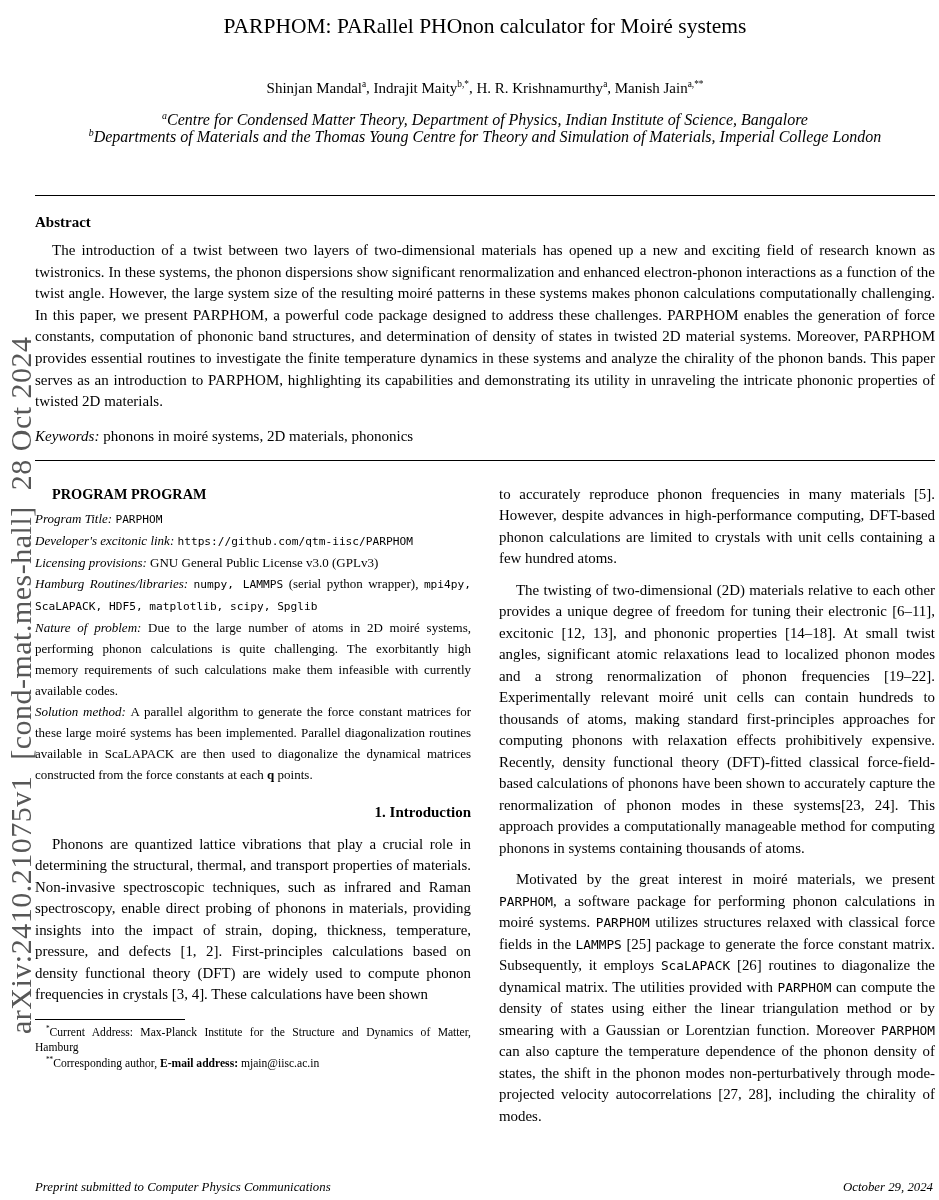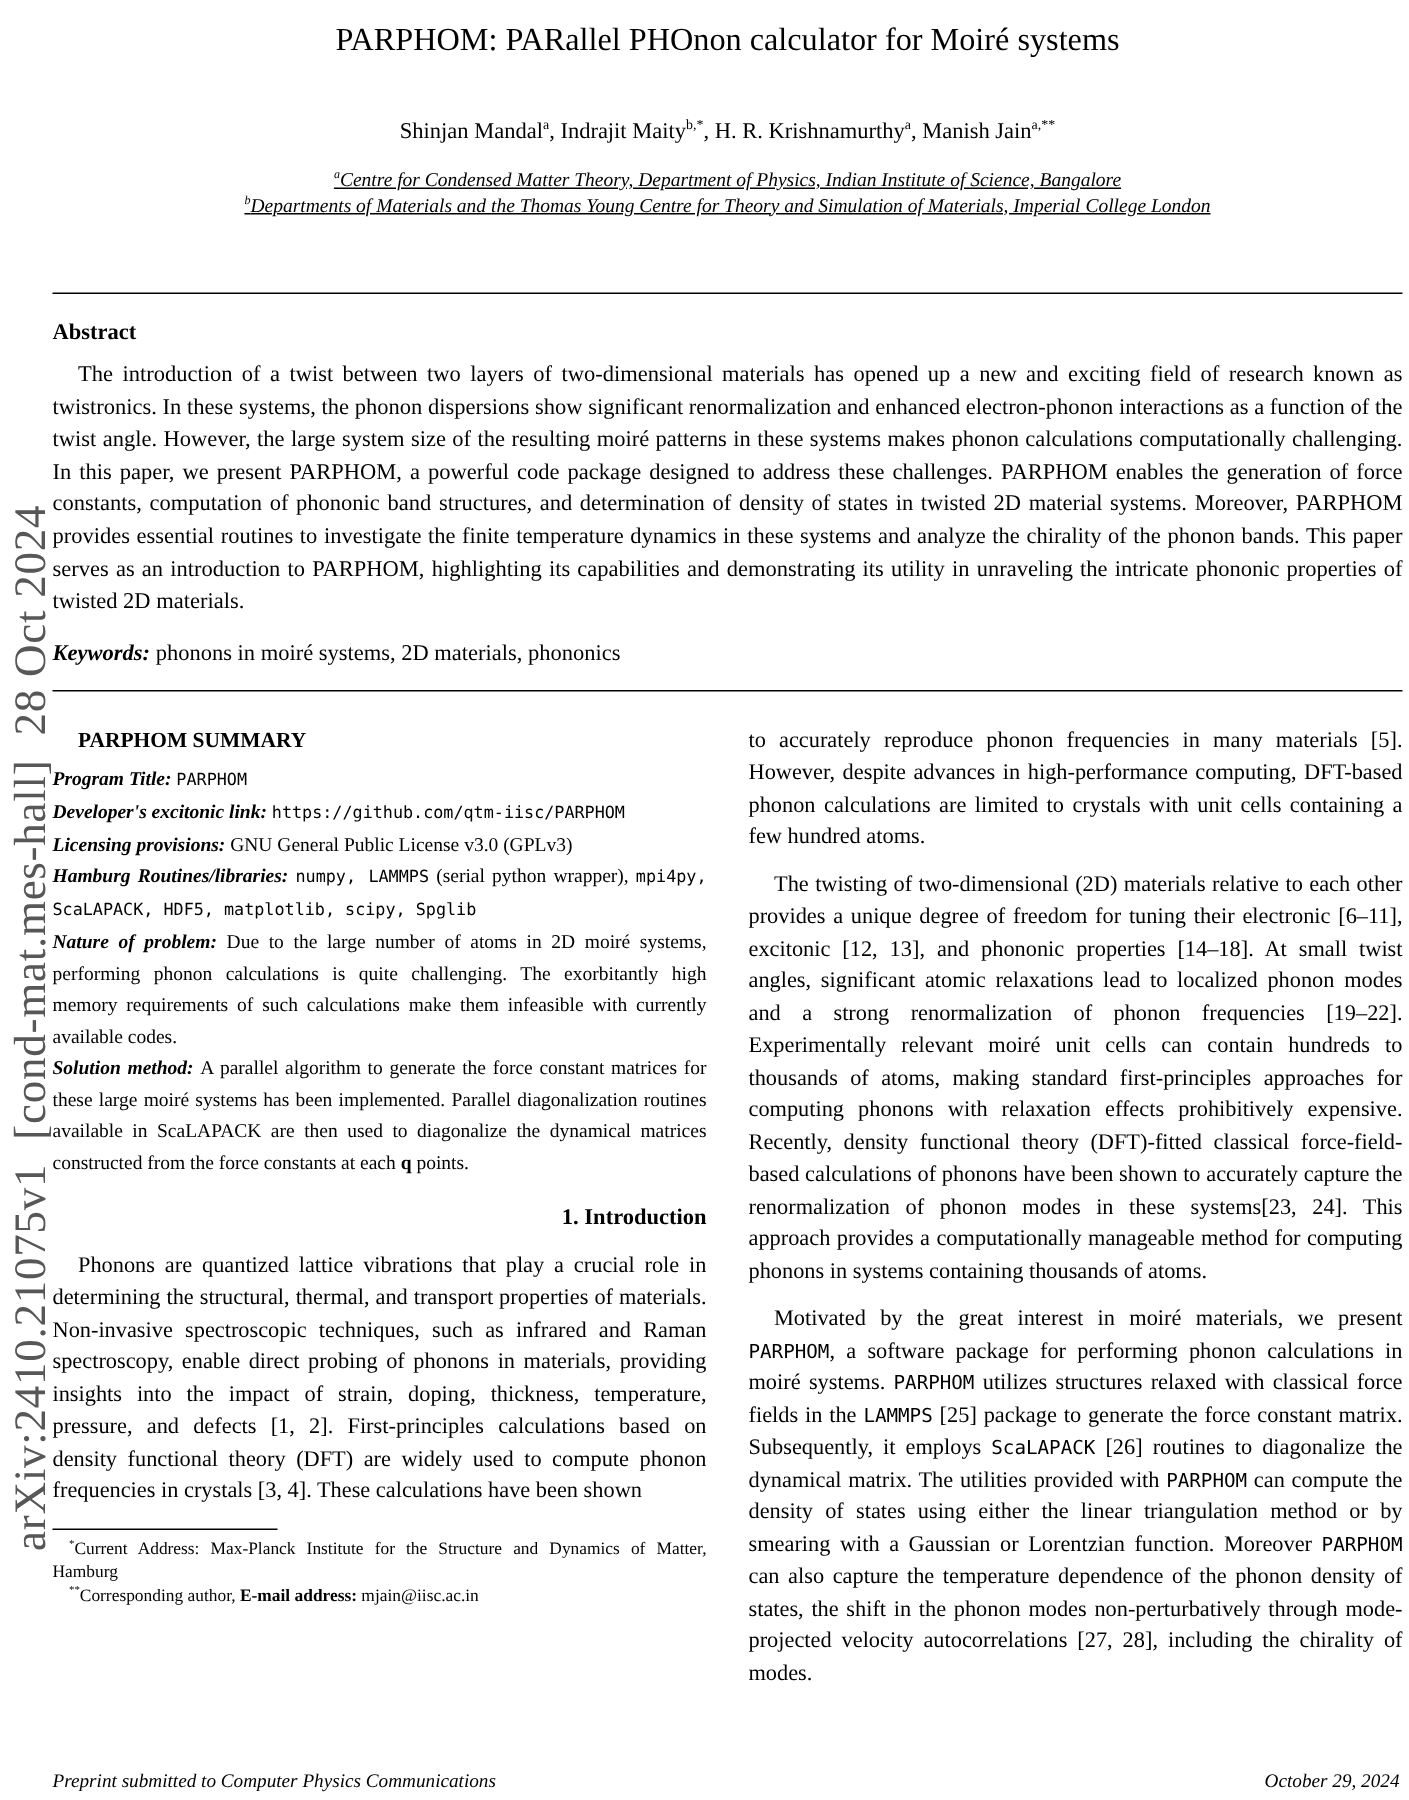--- a/index.html
+++ b/index.html
@@ -10,21 +10,21 @@
   .page{position:absolute;inset:0;padding:12px 4px 0 35px;}
 
   .arxiv-banner{
     position:absolute;left:4px;top:1034px;
     transform:rotate(-90deg);transform-origin:0 0;
     font-size:30px;color:#575757;white-space:pre;letter-spacing:.5px;
   }
 
   .title{text-align:center;font-size:21.5px;font-weight:normal;margin:2px 0 0 0;}
   .authors{text-align:center;font-size:15px;margin-top:41px;}
-  .affiliations{margin-top:15px;text-align:center;font-style:italic;font-size:13px;line-height:16.5px;text-decoration:underline;}
+  .affiliations{margin-top:15px;text-align:center;font-style:italic;font-size:16px;line-height:16.5px;}
   .affil{white-space:nowrap;}
 
   .rule{border:none;border-top:1.4px solid #000;margin:0;}
   .rule-top{margin-top:50px;}
   .rule-mid{margin-top:15px;}
 
   .abstract-heading{font-weight:bold;font-size:15px;margin-top:18px;}
   .abstract-text{font-size:15px;line-height:21.6px;text-align:justify;text-indent:17px;margin:9px 0 0 0;}
   .keywords{font-size:15px;margin-top:15px;}
 
@@ -43,21 +43,21 @@
   .footnote-rule{width:150px;border-top:1px solid #000;margin-bottom:5px;}
   .footnote{font-size:11.6px;line-height:15.5px;text-align:justify;text-indent:11px;margin:0;}
 
   .page-footer{
     position:absolute;left:35px;right:6px;bottom:5px;
     display:flex;justify-content:space-between;
     font-style:italic;font-size:12.8px;
   }
 
   .seg-plain{}
-  .seg-italic{font-style:italic;font-weight:bold;}
+  .seg-italic{font-style:italic;}
   .seg-bold{font-weight:bold;}
   .seg-mono{font-family:"DejaVu Sans Mono",monospace;font-size:.86em;}
   .seg-sup{vertical-align:super;font-size:.62em;line-height:0;}
 </style>
 </head>
 <body>
 
 <div class="page">
 
   <div class="arxiv-banner">arXiv:2410.21075v1  [cond-mat.mes-hall]  28 Oct 2024</div>
@@ -77,21 +77,21 @@
     <div class="abstract-heading">Abstract</div>
     <p class="abstract-text">The introduction of a twist between two layers of two-dimensional materials has opened up a new and exciting field of research known as twistronics. In these systems, the phonon dispersions show significant renormalization and enhanced electron-phonon interactions as a function of the twist angle. However, the large system size of the resulting moiré patterns in these systems makes phonon calculations computationally challenging. In this paper, we present PARPHOM, a powerful code package designed to address these challenges. PARPHOM enables the generation of force constants, computation of phononic band structures, and determination of density of states in twisted 2D material systems. Moreover, PARPHOM provides essential routines to investigate the finite temperature dynamics in these systems and analyze the chirality of the phonon bands. This paper serves as an introduction to PARPHOM, highlighting its capabilities and demonstrating its utility in unraveling the intricate phononic properties of twisted 2D materials.</p>
     <p class="keywords"><span class="seg-italic">Keywords: </span><span class="seg-plain"> phonons in moiré systems, 2D materials, phononics</span></p>
   </section>
 
   <hr class="rule rule-mid">
 
   <div class="columns">
 
     <div class="col">
-      <div class="ps-heading">PARPHOM SUMMARY</div>
+      <div class="ps-heading">PROGRAM PROGRAM</div>
       <p class="ps-item"><span class="seg-italic">Program Title: </span><span class="seg-mono">PARPHOM</span></p>
       <p class="ps-item"><span class="seg-italic">Developer's excitonic link: </span><span class="seg-mono">https://github.com/qtm-iisc/PARPHOM</span></p>
       <p class="ps-item"><span class="seg-italic">Licensing provisions: </span><span class="seg-plain">GNU General Public License v3.0 (GPLv3)</span></p>
       <p class="ps-item"><span class="seg-italic">Hamburg Routines/libraries: </span><span class="seg-mono">numpy, LAMMPS</span><span class="seg-plain"> (serial python wrapper), </span><span class="seg-mono">mpi4py, ScaLAPACK, HDF5, matplotlib, scipy, Spglib</span></p>
       <p class="ps-item"><span class="seg-italic">Nature of problem: </span><span class="seg-plain">Due to the large number of atoms in 2D moiré systems, performing phonon calculations is quite challenging. The exorbitantly high memory requirements of such calculations make them infeasible with currently available codes.</span></p>
       <p class="ps-item"><span class="seg-italic">Solution method: </span><span class="seg-plain">A parallel algorithm to generate the force constant matrices for these large moiré systems has been implemented. Parallel diagonalization routines available in ScaLAPACK are then used to diagonalize the dynamical matrices constructed from the force constants at each </span><span class="seg-bold">q</span><span class="seg-plain"> points.</span></p>
 
       <h2 class="sec-heading">1. Introduction</h2>
       <p class="body-par indent">Phonons are quantized lattice vibrations that play a crucial role in determining the structural, thermal, and transport properties of materials. Non-invasive spectroscopic techniques, such as infrared and Raman spectroscopy, enable direct probing of phonons in materials, providing insights into the impact of strain, doping, thickness, temperature, pressure, and defects [1, 2]. First-principles calculations based on density functional theory (DFT) are widely used to compute phonon frequencies in crystals [3, 4]. These calculations have been shown</p>
 

